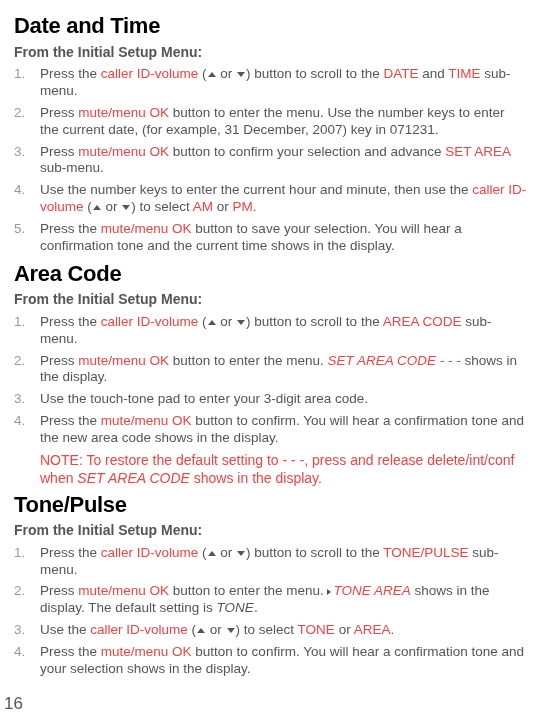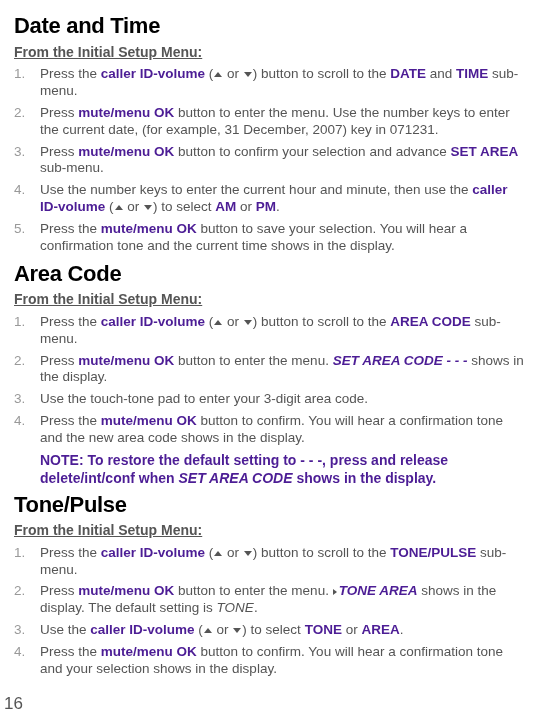--- a/index.html
+++ b/index.html
@@ -23,40 +23,39 @@
       font-weight: bold;
       color: #000000;
       margin-bottom: 4px;
       letter-spacing: -0.3px;
     }
     h2 {
       font-size: 14px;
       font-weight: bold;
       color: #555555;
       margin-bottom: 5px;
-      text-decoration: underline;
     }
     ol {
       list-style: none;
       padding-left: 0;
     }
     li {
       display: flex;
       margin-bottom: 5px;
     }
     .num {
       min-width: 26px;
       color: #999999;
     }
     .text {
       flex: 1;
     }
     b {
-      color: #4c1d95;
-      font-weight: bold;
+      color: #ef4444;
+      font-weight: normal;
     }
     .arrow-up {
       display: inline-block;
       width: 0;
       height: 0;
       border-left: 4px solid transparent;
       border-right: 4px solid transparent;
       border-bottom: 5px solid #555555;
       vertical-align: middle;
       margin: 0 1px;

